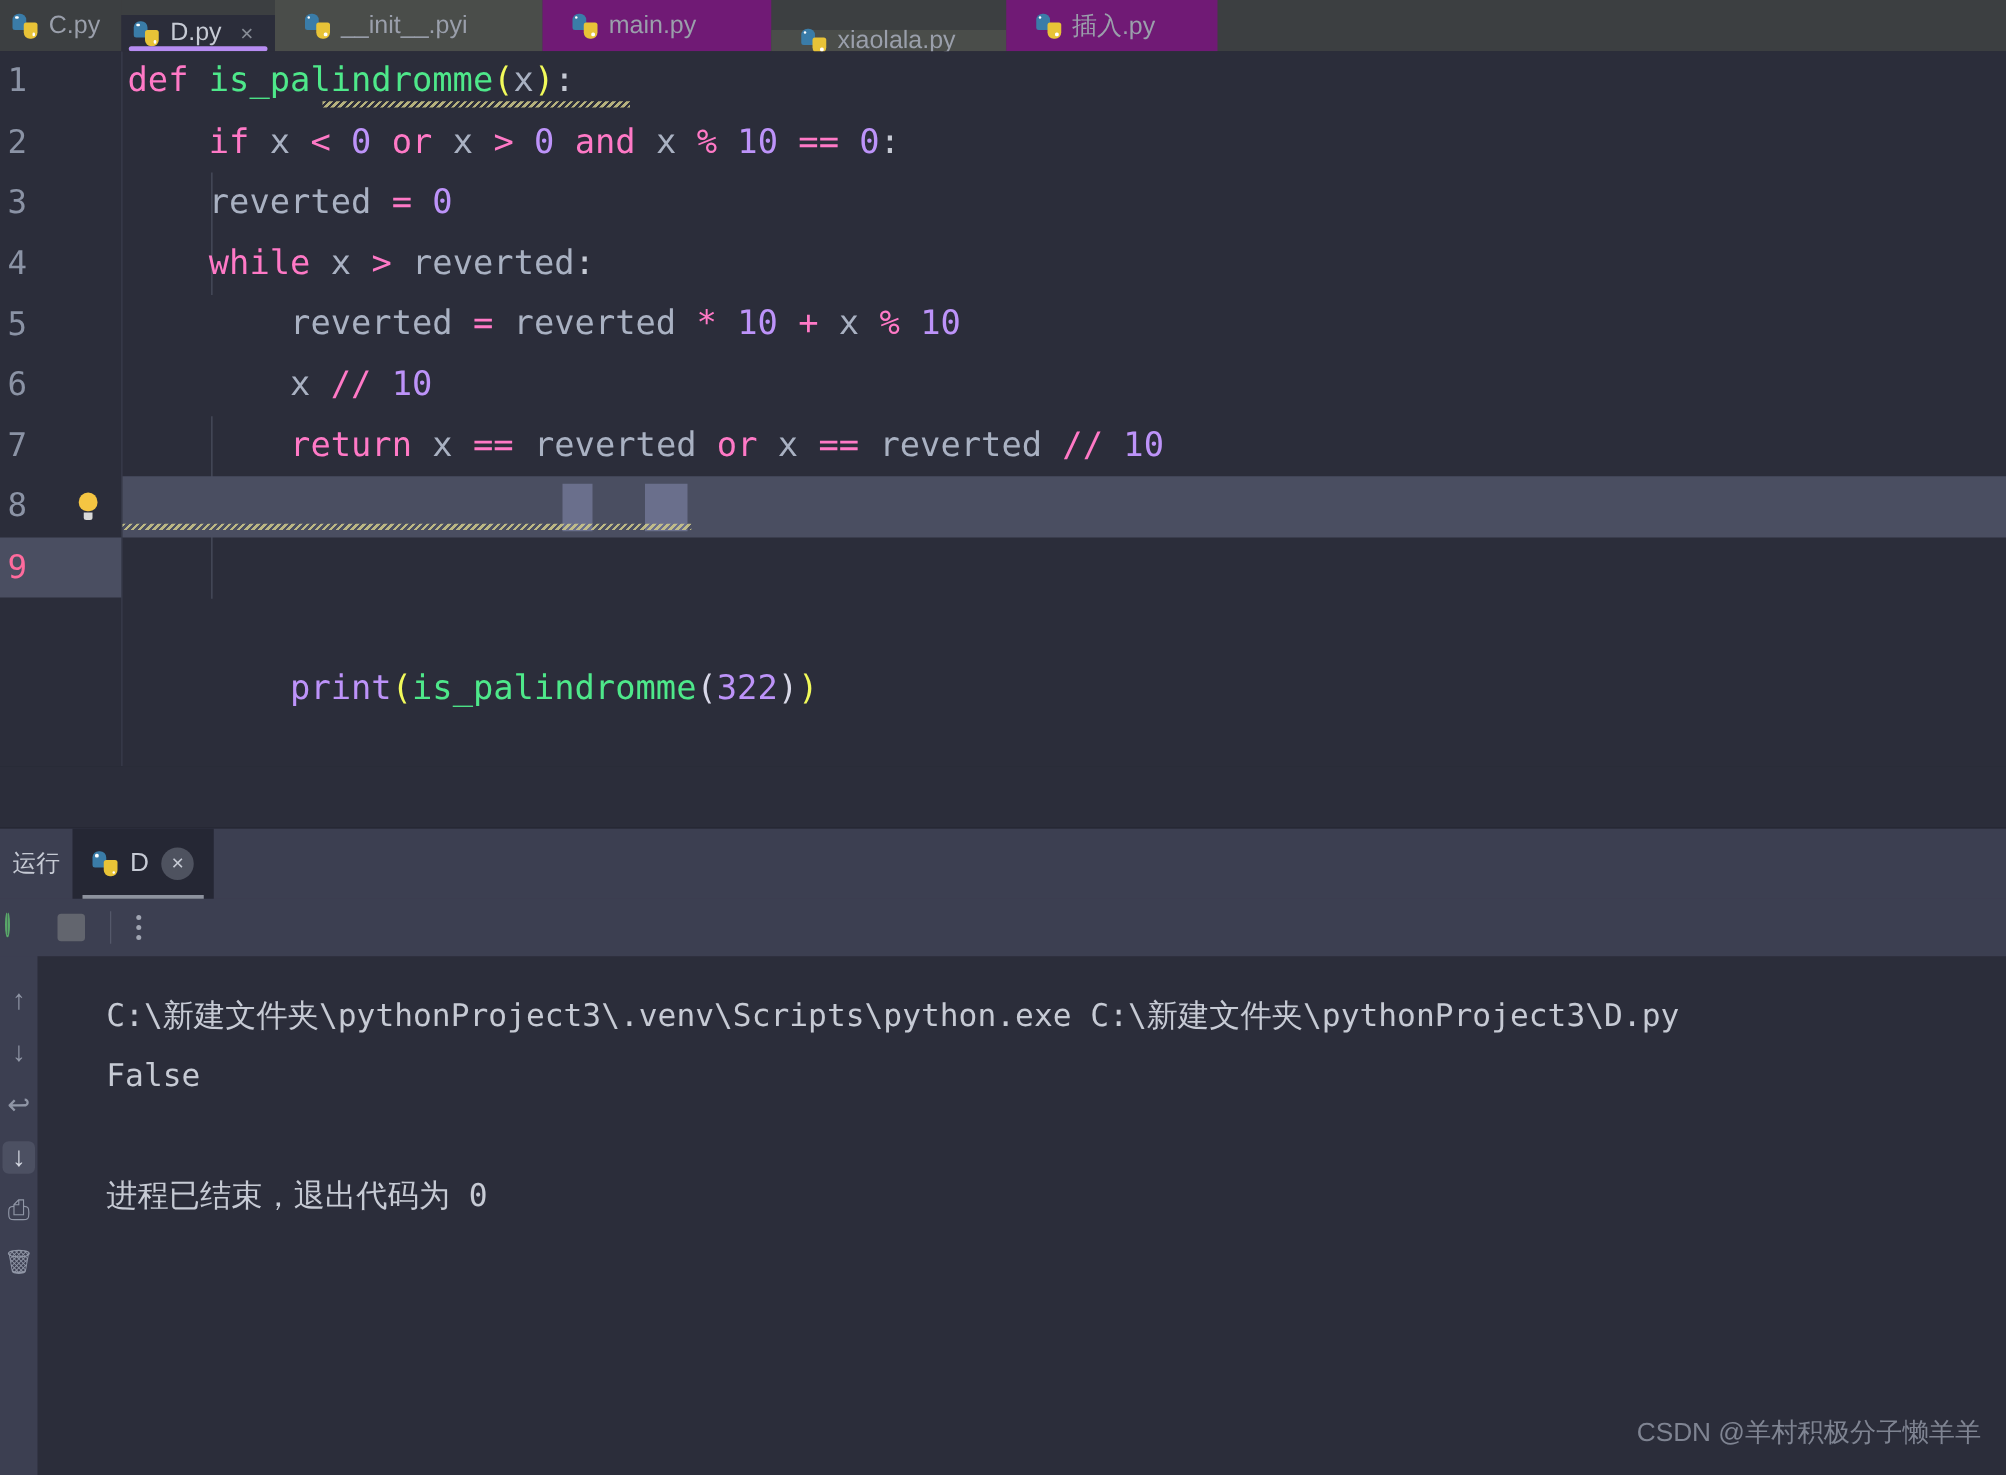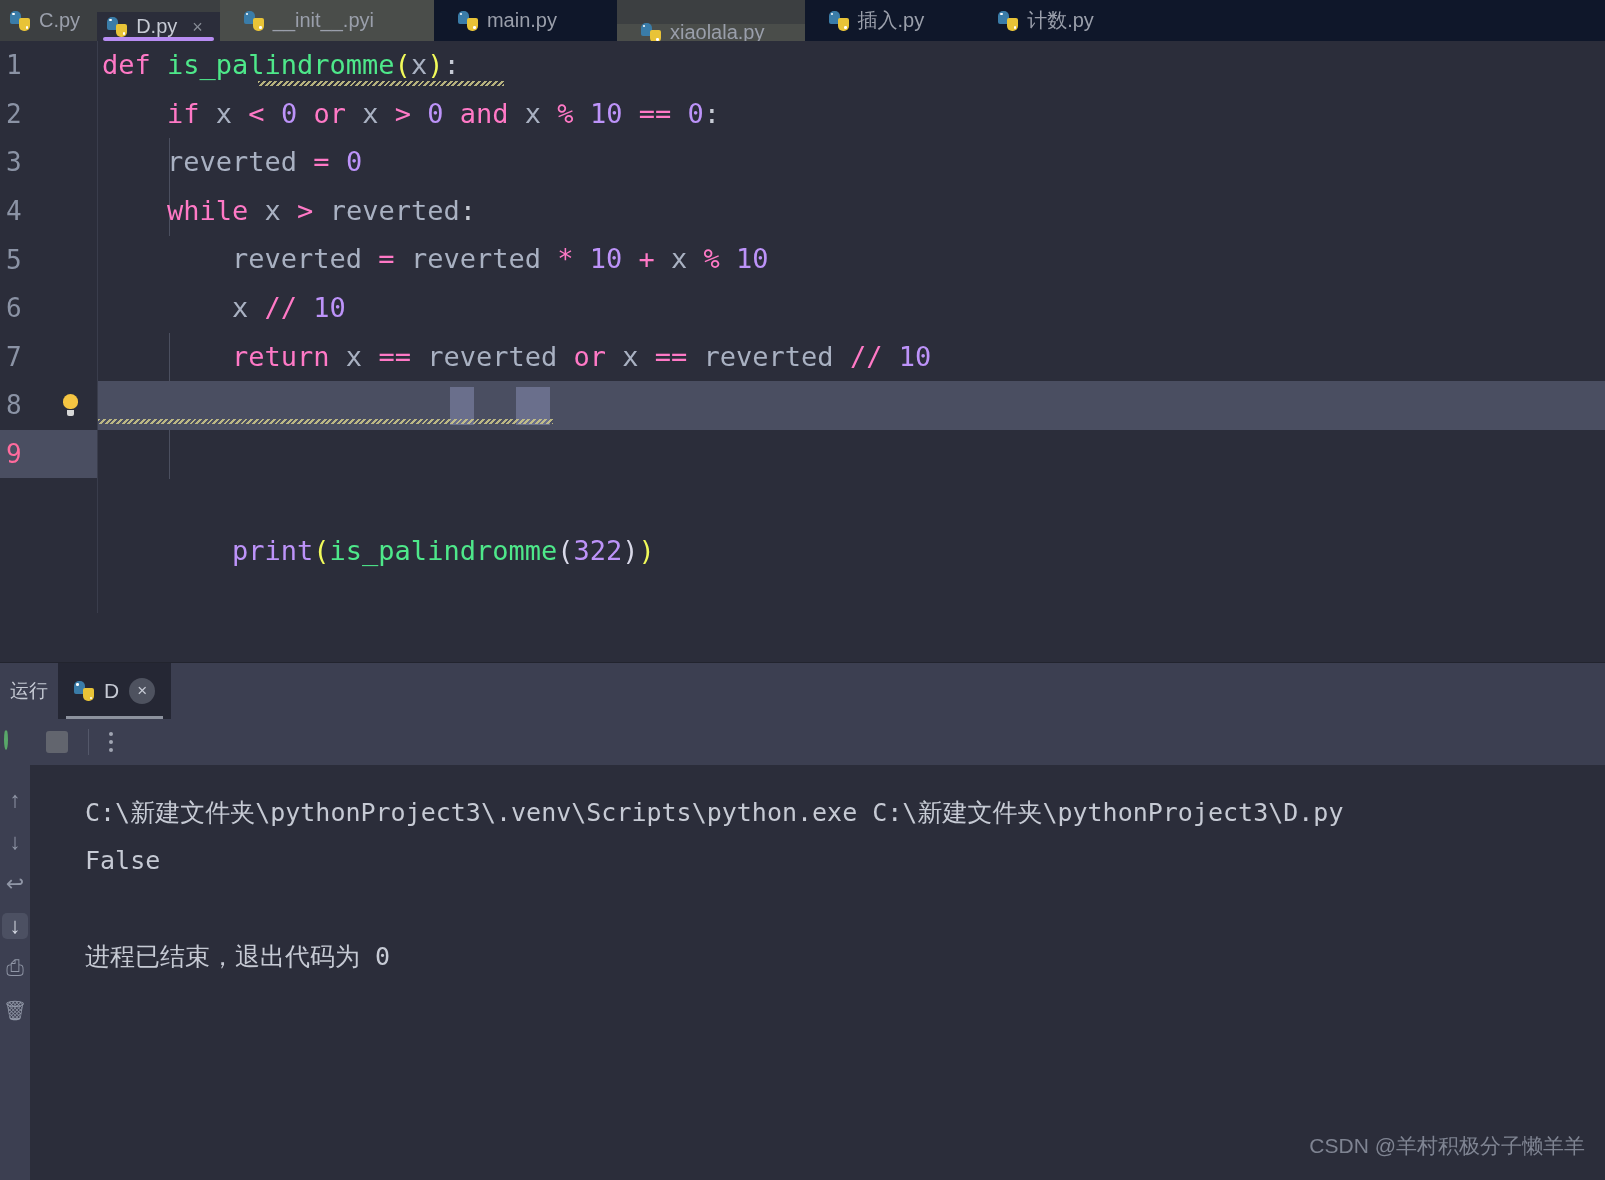--- a/index.html
+++ b/index.html
@@ -20,21 +20,21 @@
   }
   .tab {
     display: flex; align-items: center; gap: 9px;
     padding: 0 17px 0 10px;
     position: relative;
     font-size: 20px;
     color: #9a9fab;
     white-space: nowrap;
   }
   .tab.shade-a { background: #3c3f41; }
-  .tab.shade-c { background: #0f172a; }
+  .tab.shade-c { background: #701a75; }
   .tab.shade-d { background: #4a4d4a; }
   .tab.active { background: #2b2d3a; color: #c6cad4; margin-top: 12px; }
   .tab.active .tab-underline {
     position: absolute; left: 6px; right: 6px; bottom: 0; height: 4px;
     background: #b78cf2; border-radius: 2px;
   }
   .pyicon { width: 20px; height: 20px; position: relative; flex: 0 0 20px; }
   .pyicon .top, .pyicon .bot {
     position: absolute; width: 11px; height: 13px;
   }
@@ -228,29 +228,20 @@
       <span>xiaolala.py</span>
     </div>
     <div class="tab shade-c" style="padding-left:24px;padding-right:50px;">
       <span class="pyicon">
           <i class="top"></i>
           <i class="bot"></i>
           <i class="d1"></i>
           <i class="d2"></i>
         </span>
       <span>插入.py</span>
-    </div>
-    <div class="tab shade-c" style="padding-left:24px;flex:1;">
-      <span class="pyicon">
-          <i class="top"></i>
-          <i class="bot"></i>
-          <i class="d1"></i>
-          <i class="d2"></i>
-        </span>
-      <span>计数.py</span>
     </div>
   </div>
 
   <div class="editor">
 
     <div class="gutter">
       <div class="gutter-row">1</div>
       <div class="gutter-row">2</div>
       <div class="gutter-row">3</div>
       <div class="gutter-row">4</div>

